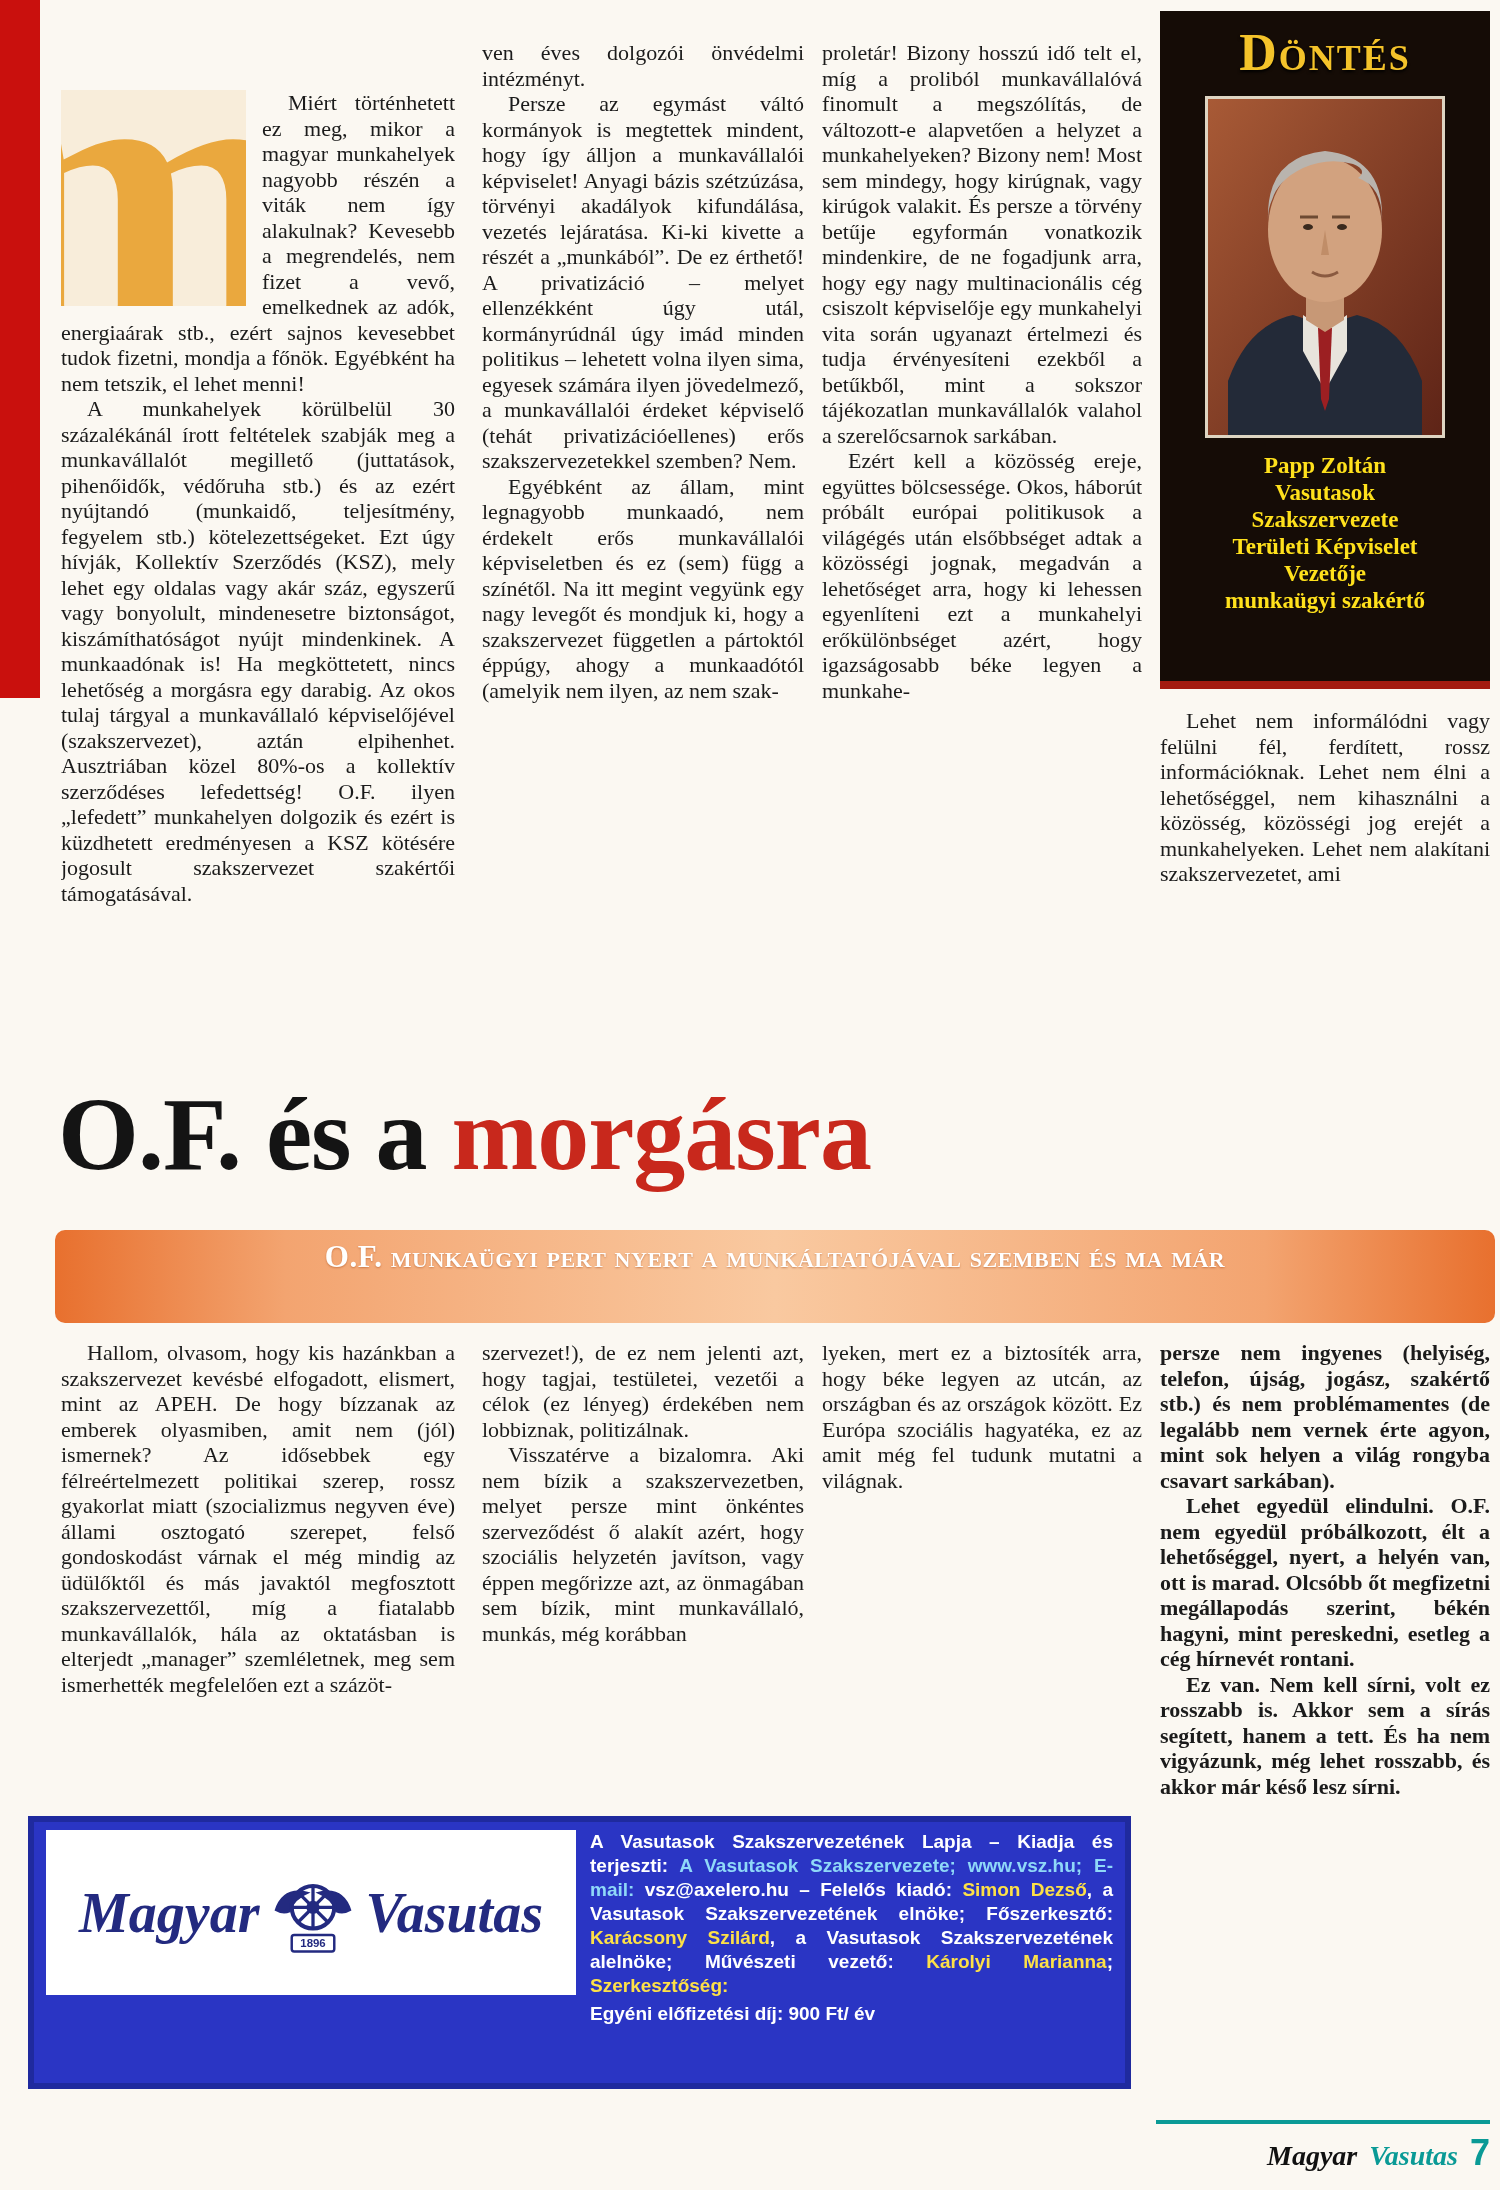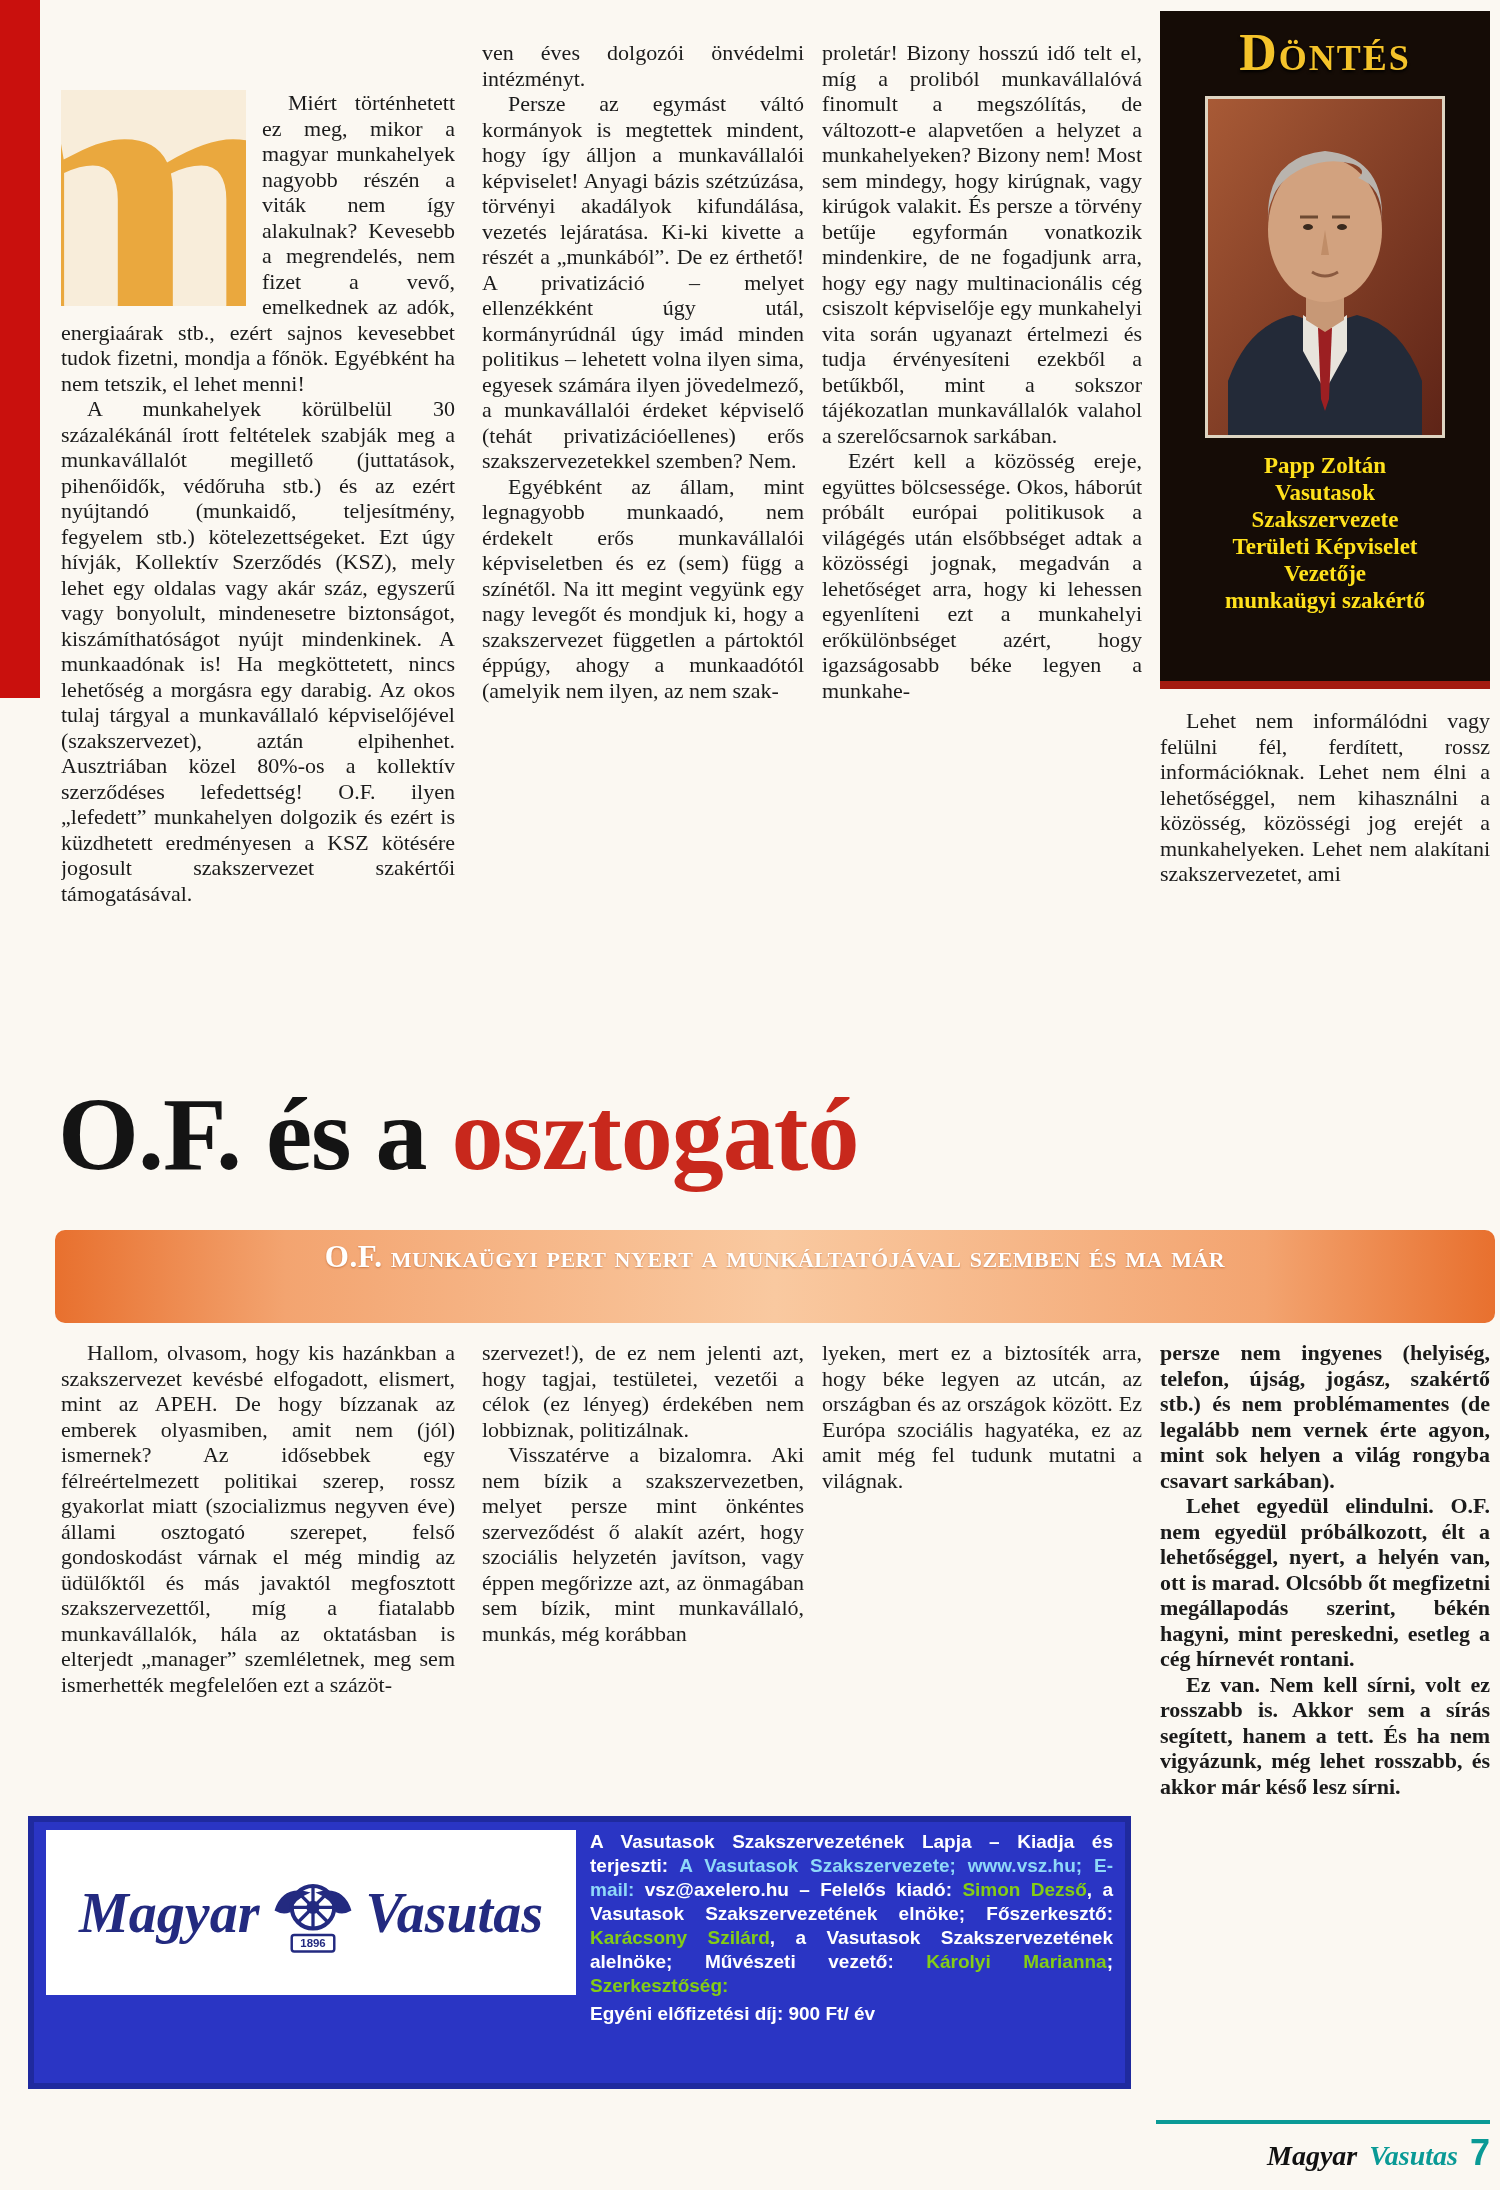--- a/index.html
+++ b/index.html
@@ -60,21 +60,21 @@
           border:6px solid #1f2a9e;box-sizing:border-box;padding:8px 12px;
           font-family:"Liberation Sans",sans-serif;font-weight:bold;font-size:19px;line-height:24px;
           color:#ffffff;overflow:hidden;}
   .logo-box{float:left;width:530px;height:165px;background:#ffffff;margin:0 14px 8px 0;
             display:flex;align-items:center;justify-content:center;gap:8px;}
   .logo-word{color:#232a80;font-family:"Liberation Serif",serif;font-style:italic;font-weight:bold;
              font-size:56px;}
   .banner .info{text-align:justify;}
   .banner .addr{clear:both;text-align:justify;margin-top:4px;}
   .banner .subs{margin-top:4px;}
-  .w{color:#ffffff;} .c{color:#8fd8f8;} .y{color:#84cc16;}
+  .w{color:#ffffff;} .c{color:#8fd8f8;} .y{color:#fde047;}
 
   
   .footer{position:absolute;left:1156px;top:2120px;width:334px;border-top:4px solid #0a9a96;
           padding-top:8px;display:flex;justify-content:flex-end;align-items:baseline;gap:12px;
           font-family:"Liberation Serif",serif;font-style:italic;font-weight:bold;box-sizing:border-box;}
   .f-magyar{color:#111111;font-size:28px;}
   .f-vasutas{color:#0a9a96;font-size:28px;}
   .f-page{color:#0a9a96;font-size:36px;font-style:normal;font-family:"Liberation Sans",sans-serif;}
 </style>
 </head>
@@ -134,21 +134,21 @@
 Területi Képviselet
 Vezetője
 munkaügyi szakértő</div>
   </aside>
 
   <section class="col body-text" id="col4t">
     <p class="ind">Lehet nem informálódni vagy felülni fél, ferdített, rossz információknak. Lehet nem élni a lehetőséggel, nem kihasználni a közösség, közösségi jog erejét a munkahelyeken. Lehet nem alakítani szakszervezetet, ami</p>
   </section>
 
   <h1 class="headline" style="margin:0;">
-    <span class="hl-black">O.F. és a </span><span class="hl-red">osztogató</span>
+    <span class="hl-black">O.F. és a </span><span class="hl-red">morgásra</span>
   </h1>
 
   <div class="standfirst">
     <div>O.F. munkaügyi pert nyert a munkáltatójával szemben és ma már</div>
   </div>
 
   <section class="col body-text" id="col1b">
     <p class="ind">Hallom, olvasom, hogy kis hazánkban a szakszervezet kevésbé elfogadott, elismert, mint az APEH. De hogy bízzanak az emberek olyasmiben, amit nem (jól) ismernek? Az idősebbek egy félreértelmezett politikai szerep, rossz gyakorlat miatt (szocializmus negyven éve) állami osztogató szerepet, felső gondoskodást várnak el még mindig az üdülőktől és más javaktól megfosztott szakszervezettől, míg a fiatalabb munkavállalók, hála az oktatásban is elterjedt „manager” szemléletnek, meg sem ismerhették megfelelően ezt a százöt-</p>
   </section>
 

